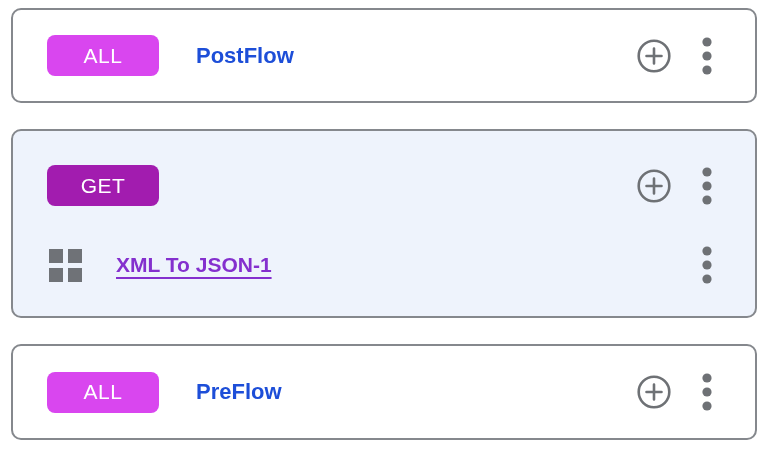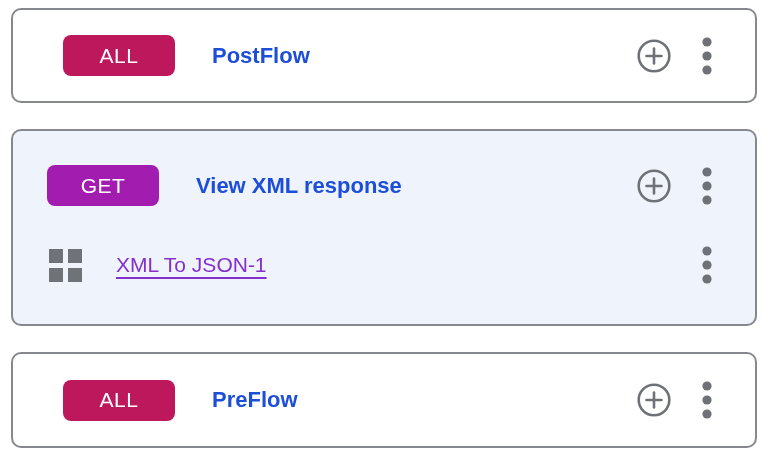--- a/index.html
+++ b/index.html
@@ -24,36 +24,37 @@
     display: flex;
     align-items: center;
     height: 91px;
     padding: 0 42px 0 34px;
   }
   .card.selected .flow-row { height: auto; padding-top: 34px; }
 
   .policy-row {
     display: flex;
     align-items: center;
-    padding: 40px 42px 40px 36px;
+    padding: 40px 42px 32px 36px;
+    font-weight: bold;
   }
 
   .badge {
     width: 112px;
     height: 41px;
     border-radius: 8px;
     display: flex;
     align-items: center;
     justify-content: center;
     color: #ffffff;
     font-size: 21px;
     letter-spacing: 0.5px;
     flex: none;
   }
-  .badge.all { background: #be185d; margin-left: 16px; }
+  .badge.all { background: #d946ef; }
   .badge.get { background: #a21caf; }
 
   .flow-title {
     margin-left: 37px;
     font-size: 22px;
     font-weight: bold;
     color: #1d4ed8;
     white-space: nowrap;
   }
 
@@ -116,21 +117,20 @@
             <circle cx="5" cy="19" r="4.6"></circle>
             <circle cx="5" cy="33" r="4.6"></circle>
         </svg>
       </button>
     </div>
   </article>
 
   <article class="card selected">
     <div class="flow-row">
       <span class="badge get">GET</span>
-      <span class="flow-title">View XML response</span>
       <span class="spacer"></span>
       <button class="icon-btn add-btn">
         <svg width="36" height="36" viewBox="0 0 36 36" fill="none">
           <circle cx="18" cy="18" r="15.3" stroke="currentColor" stroke-width="2.6"></circle>
           <path d="M18 10.5 V25.5 M10.5 18 H25.5" stroke="currentColor" stroke-width="2.6" stroke-linecap="round"></path>
         </svg>
       </button>
       <button class="icon-btn kebab-btn">
         <svg width="10" height="38" viewBox="0 0 10 38" fill="currentColor">
           <circle cx="5" cy="5" r="4.6"></circle>

